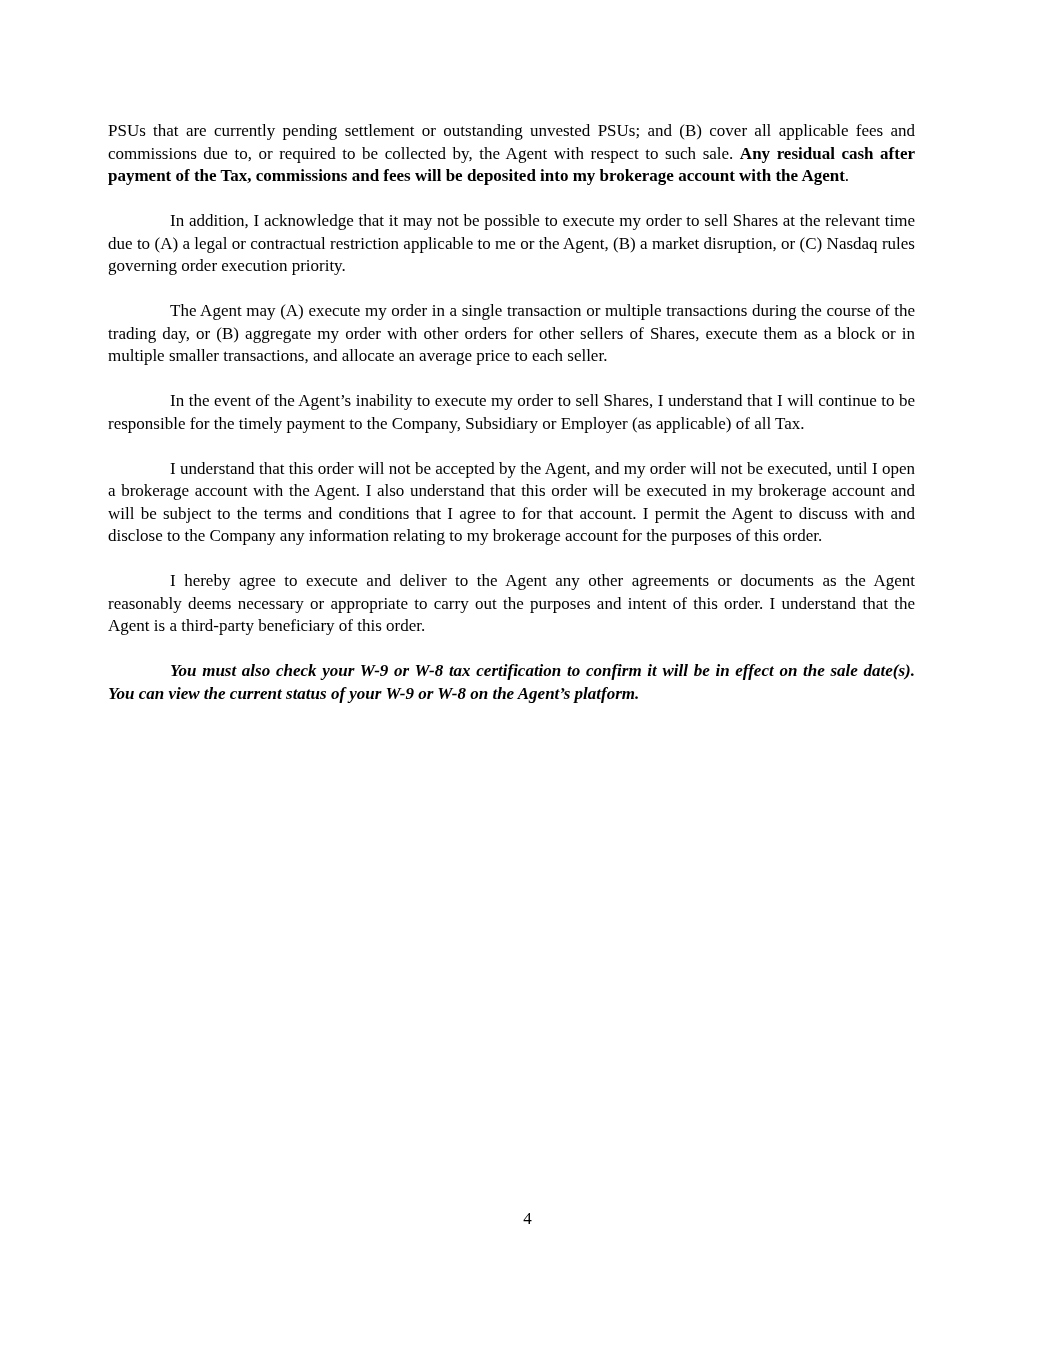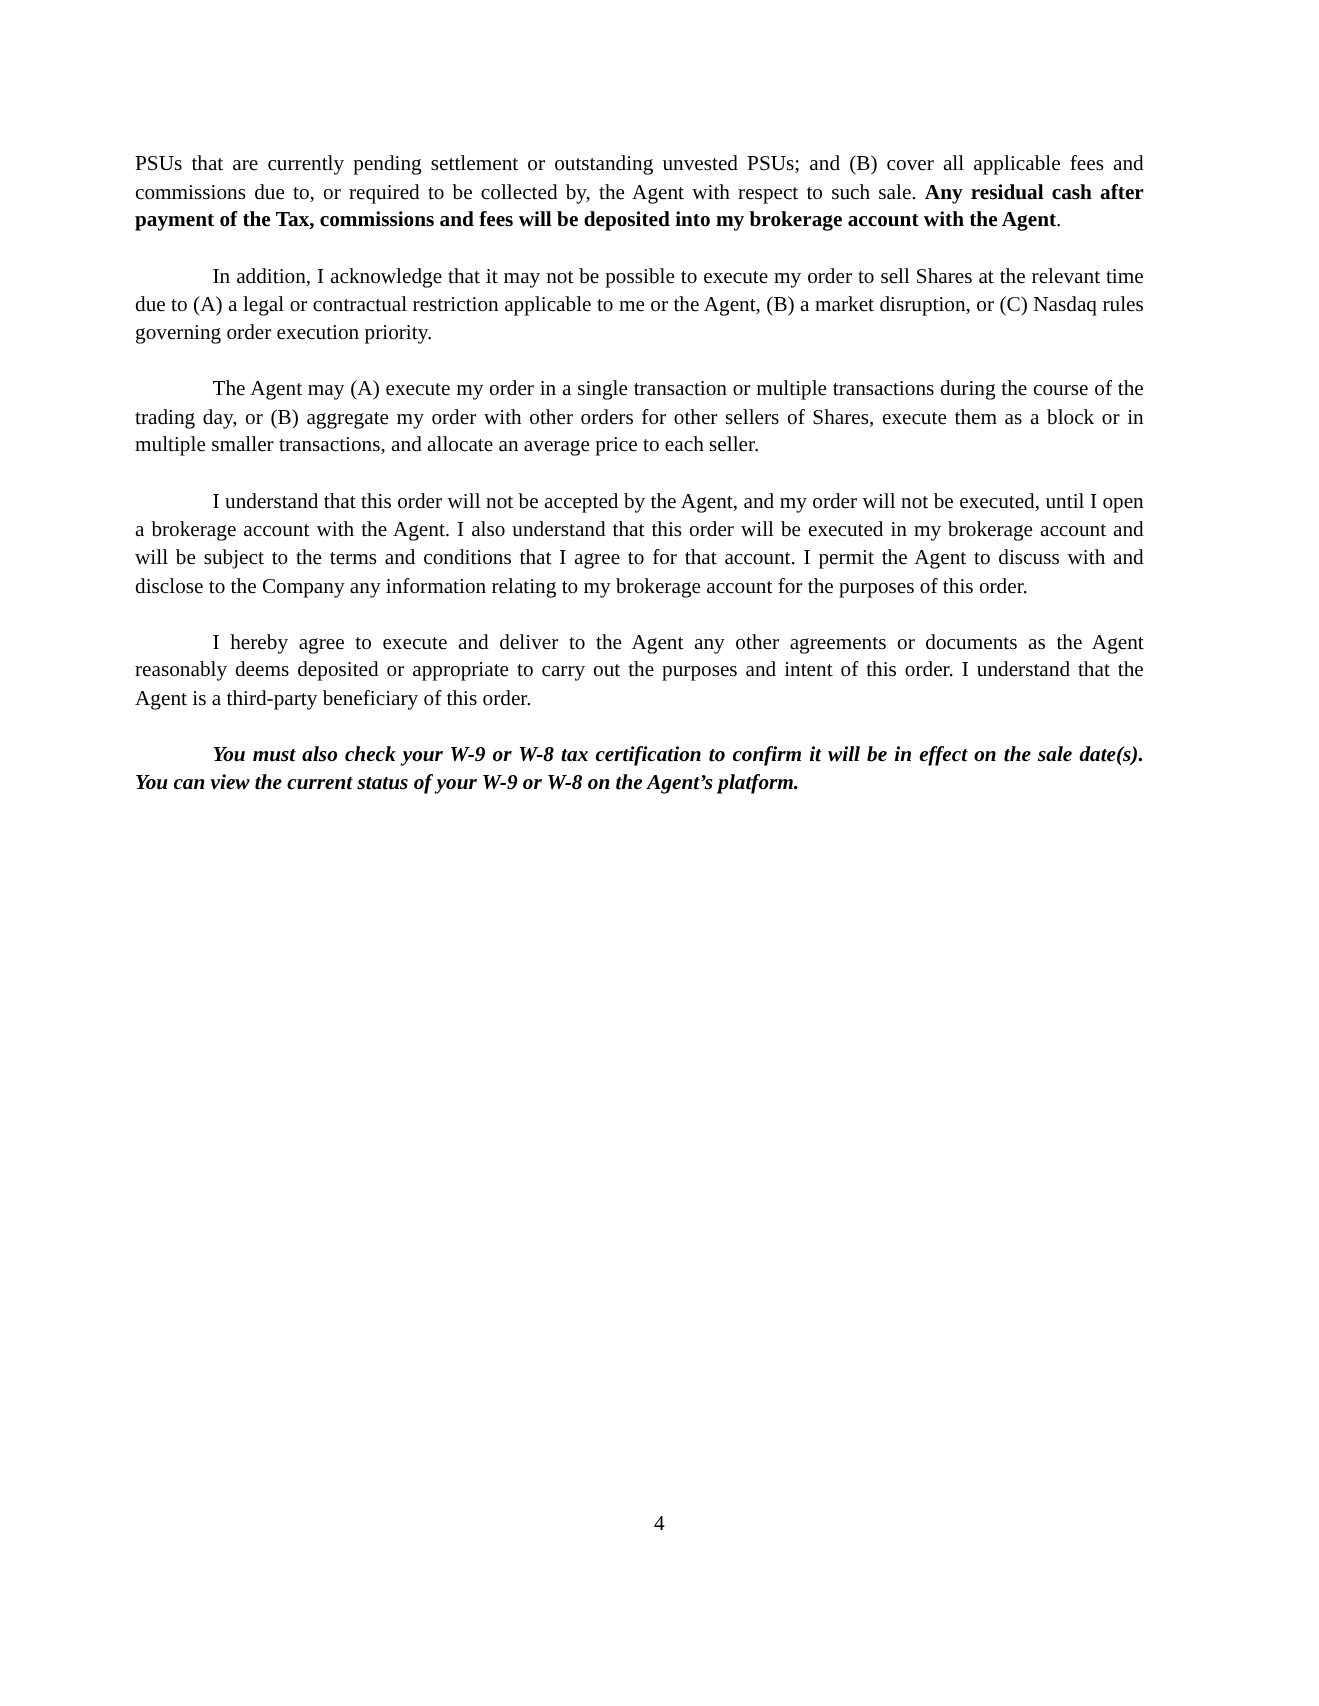--- a/index.html
+++ b/index.html
@@ -58,23 +58,24 @@
 
 <div class="page">
   <div class="content">
 
     <p class="para first"><span>PSUs that are currently pending settlement or outstanding unvested PSUs; and (B) cover all applicable fees and commissions due to, or required to be collected by, the Agent with respect to such sale.  </span><span class="bold">Any residual cash after payment of the Tax, commissions and fees will be deposited into my brokerage account with the Agent</span><span>.</span></p>
 
     <p class="para indent">In addition, I acknowledge that it may not be possible to execute my order to sell Shares at the relevant time due to (A) a legal or contractual restriction applicable to me or the Agent, (B) a market disruption, or (C) Nasdaq rules governing order execution priority.</p>
 
     <p class="para indent">The Agent may (A) execute my order in a single transaction or multiple transactions during the course of the trading day, or (B) aggregate my order with other orders for other sellers of Shares, execute them as a block or in multiple smaller transactions, and allocate an average price to each seller.</p>
 
+    <p class="para indent">In the event of the Agent’s inability to execute my order to sell Shares, I understand that I will continue to be responsible for the timely payment to the Company, Subsidiary or Employer (as applicable) of all Tax.</p>
 
     <p class="para indent">I understand that this order will not be accepted by the Agent, and my order will not be executed, until I open a brokerage account with the Agent.  I also understand that this order will be executed in my brokerage account and will be subject to the terms and conditions that I agree to for that account.  I permit the Agent to discuss with and disclose to the Company any information relating to my brokerage account for the purposes of this order.</p>
 
-    <p class="para indent">I hereby agree to execute and deliver to the Agent any other agreements or documents as the Agent reasonably deems deposited or appropriate to carry out the purposes and intent of this order.  I understand that the Agent is a third-party beneficiary of this order.</p>
+    <p class="para indent">I hereby agree to execute and deliver to the Agent any other agreements or documents as the Agent reasonably deems necessary or appropriate to carry out the purposes and intent of this order.  I understand that the Agent is a third-party beneficiary of this order.</p>
 
     <p class="para indent bold-italic">You must also check your W-9 or W-8 tax certification to confirm it will be in effect on the sale date(s).  You can view the current status of your W-9 or W-8 on the Agent’s platform.</p>
 
   </div>
 
   <div class="page-number">4</div>
 </div>
 
 </body></html>

